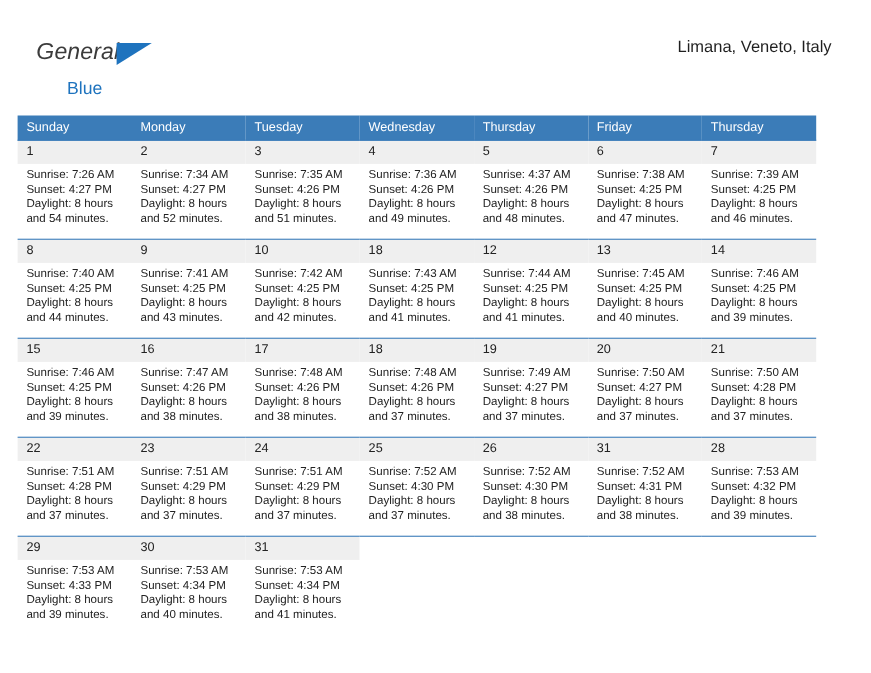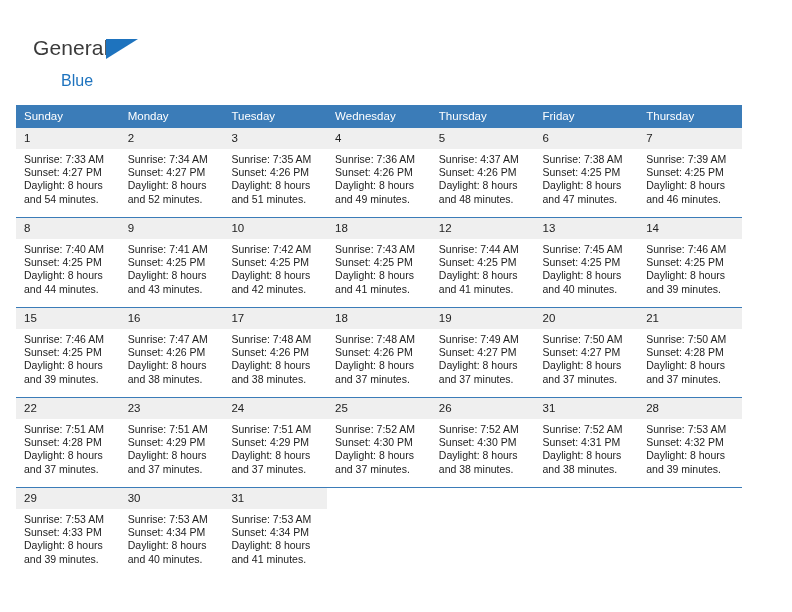--- a/index.html
+++ b/index.html
@@ -38,20 +38,21 @@
     height: 50px;
   }
   .logo-general {
     position: absolute;
     left: 0;
     top: 0;
     font-size: 21px;
     letter-spacing: 0.1px;
     color: #3b3b3b;
     font-family: "Liberation Sans", sans-serif;
+    font-style: italic;
   }
   .logo-triangle {
     position: absolute;
     left: 73px;
     top: 3px;
     width: 0;
     height: 0;
     border-left: 32px solid #1e73be;
     border-bottom: 20px solid transparent;
   }
@@ -140,20 +141,21 @@
 
   <div class="top-bar">
 
     <div class="logo">
       <span class="logo-general">General</span>
       <span class="logo-triangle"></span>
       <span class="logo-blue">Blue</span>
     </div>
 
     <div class="title-block">
+      <div class="cal-subtitle">Limana, Veneto, Italy</div>
     </div>
 
   </div>
 
   <table class="calendar">
     <thead>
       <tr id="weekday-row">
           <th>Sunday</th>
           <th>Monday</th>
           <th>Tuesday</th>
@@ -161,21 +163,21 @@
           <th>Thursday</th>
           <th>Friday</th>
           <th>Thursday</th>
         </tr>
     </thead>
     <tbody id="calendar-body">
         <tr>
           <td>
             <div class="daynum">1</div>
             <div class="info">
-              <div>Sunrise: 7:33 AM</div>
+              <div>Sunrise: 7:26 AM</div>
               <div>Sunset: 4:27 PM</div>
               <div>Daylight: 8 hours</div>
               <div>and 54 minutes.</div>
             </div>
           </td>
           <td>
             <div class="daynum">2</div>
             <div class="info">
               <div>Sunrise: 7:34 AM</div>
               <div>Sunset: 4:27 PM</div>

